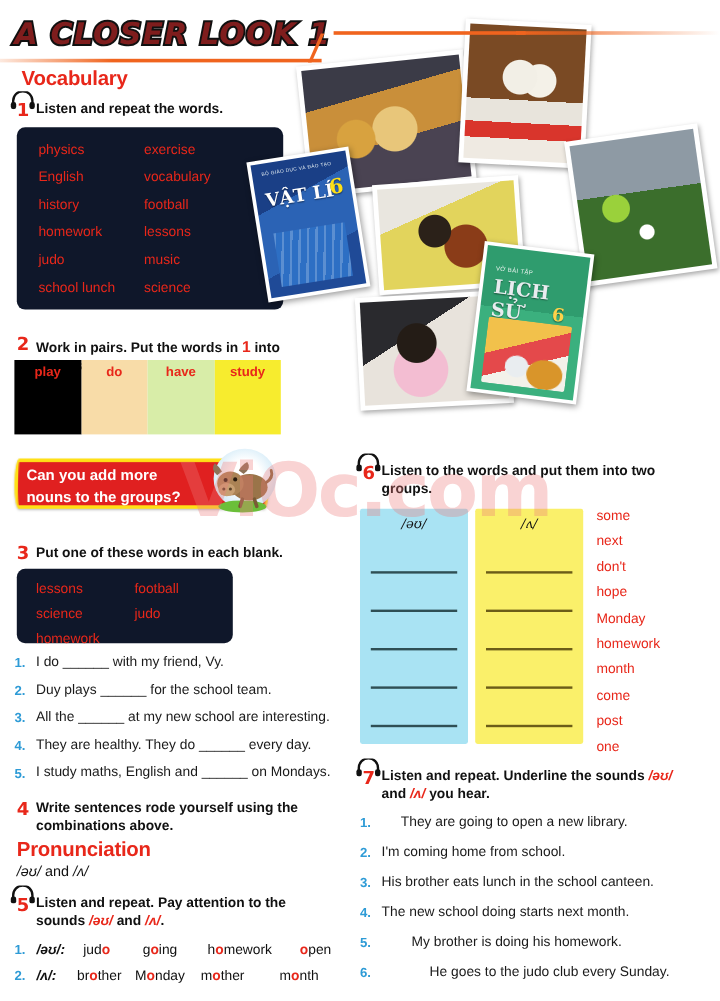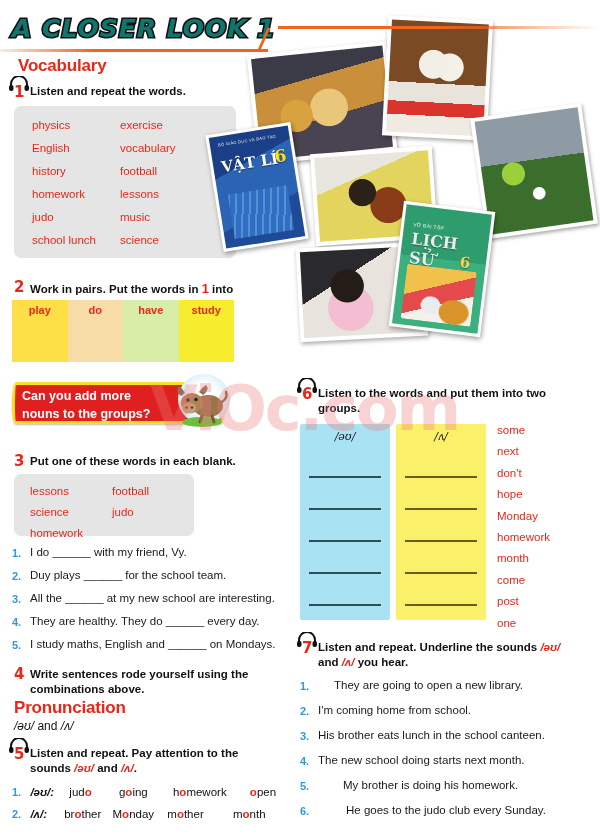--- a/index.html
+++ b/index.html
@@ -28,21 +28,21 @@
 
   
   .header-wrap { position: absolute; left: 0; top: 8px; width: 600px; height: 48px; z-index: 30;}
   .header-title {
     position: absolute; left: 12px; top: 6px;
     font-family: "DejaVu Sans", sans-serif;
     font-size: 25px;
     font-weight: 900;
     font-style: italic;
     letter-spacing: 1px;
-    color: #0f766e;
+    color: #7f1d1d;
     -webkit-text-stroke: 3.2px #101010;
     paint-order: stroke fill;
     text-transform: uppercase;
   }
   .header-rule-h {
     position: absolute; left: 0px; top: 41px; width: 268px; height: 3px;
     background: linear-gradient(to right, rgba(240,110,40,0.15), #F0641E 35%, #F0641E);
   }
   .header-rule-diag {
     position: absolute; left: 262px; top: 20px; width: 26px; height: 24px;
@@ -92,21 +92,21 @@
     font-weight: bold;
     color: #111;
     line-height: 1.32;
   }
   .extext .ph { color: #E8271A; font-style: italic; font-weight: bold; }
   .extext .rednum { color: #E8271A; font-size: 13px; font-weight: bold; }
 
   
   .bluebox {
     position: absolute;
-    background: #e5e5e5;
+    background: #0f172a;
     border-radius: 7px;
   }
   .bluebox .wcol { position: absolute; color: #E8271A; font-size: 11.5px; }
   .vocab-word { line-height: 23px; }
 
   
   .grp-table { position: absolute; left: 12px; top: 300px; width: 222px; height: 62px; display: flex; }
   .grp-col { flex: 1; position: relative; }
   .grp-col .hd {
     position: absolute; top: 4px; left: 0; width: 100%;
@@ -302,21 +302,21 @@
       <div>science</div>
     </div>
   </div>
 
   <div class="exnum" style="left:14px; top:278px;">2</div>
   <div class="extext" style="left:30px; top:280px; width:230px;">
     <span>Work in pairs. Put the words in </span><span class="rednum">1</span><span> into groups.</span>
   </div>
 
   <div class="grp-table">
-    <div class="grp-col" style="background:#fde047;">
+    <div class="grp-col" style="background:#000000;">
       <div class="hd">play</div>
     </div>
     <div class="grp-col" style="background:#F8DCA8;">
       <div class="hd">do</div>
     </div>
     <div class="grp-col" style="background:#D8EDA8;">
       <div class="hd">have</div>
     </div>
     <div class="grp-col" style="background:#F7EC2E;">
       <div class="hd">study</div>
@@ -479,17 +479,17 @@
   <div class="sline" style="left:334px; top:679px;">They are going to open a new library.</div>
   <div class="snum" style="left:300px; top:705px;">2.</div>
   <div class="sline" style="left:318px; top:704px;">I'm coming home from school.</div>
   <div class="snum" style="left:300px; top:730px;">3.</div>
   <div class="sline" style="left:318px; top:729px;">His brother eats lunch in the school canteen.</div>
   <div class="snum" style="left:300px; top:755px;">4.</div>
   <div class="sline" style="left:318px; top:754px;">The new school doing starts next month.</div>
   <div class="snum" style="left:300px; top:780px;">5.</div>
   <div class="sline" style="left:318px; top:779px;margin-left:25px;">My brother is doing his homework.</div>
   <div class="snum" style="left:300px; top:805px;">6.</div>
-  <div class="sline" style="left:322px; top:804px;padding-left:24px;">He goes to the judo club every Sunday.</div>
+  <div class="sline" style="left:334px; top:804px;padding-left:24px;">He goes to the judo club every Sunday.</div>
 
   <div class="watermark">ViOc.com</div>
 
 </div>
 
 </body></html>

